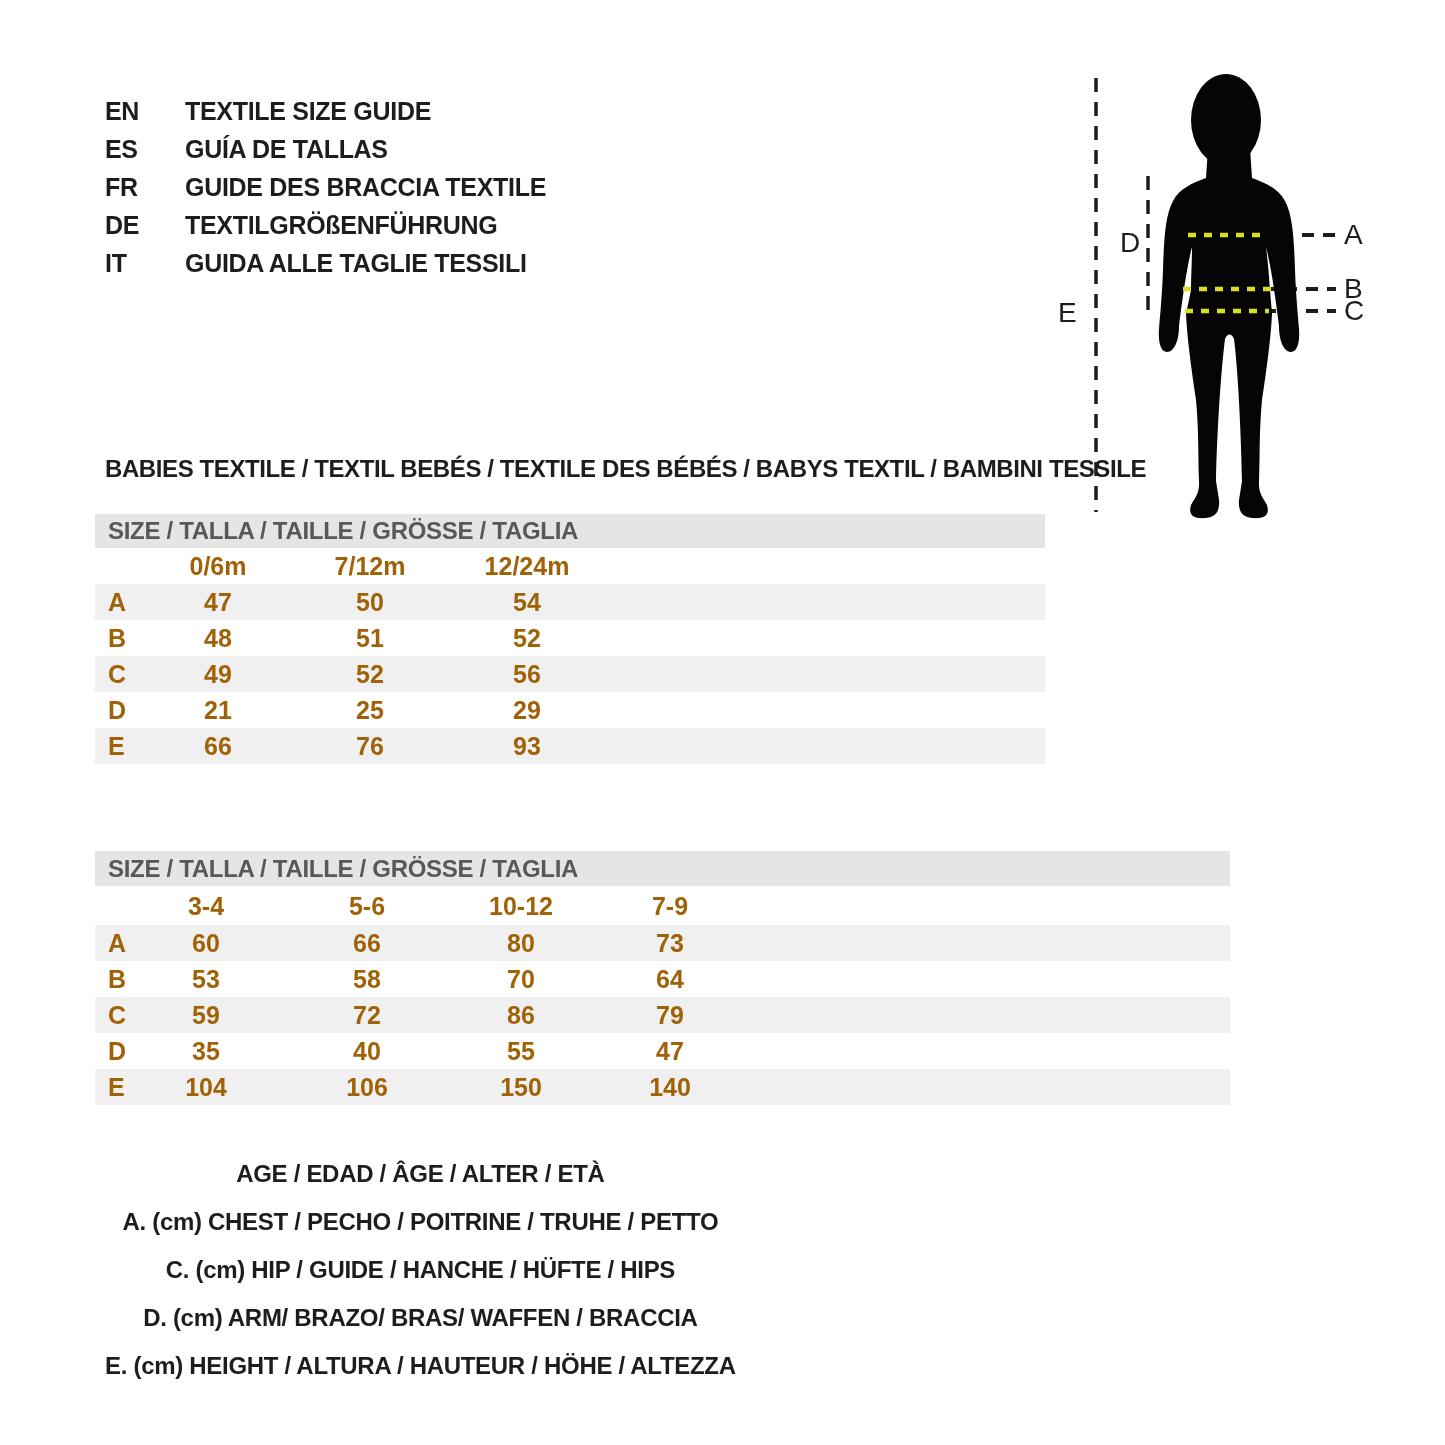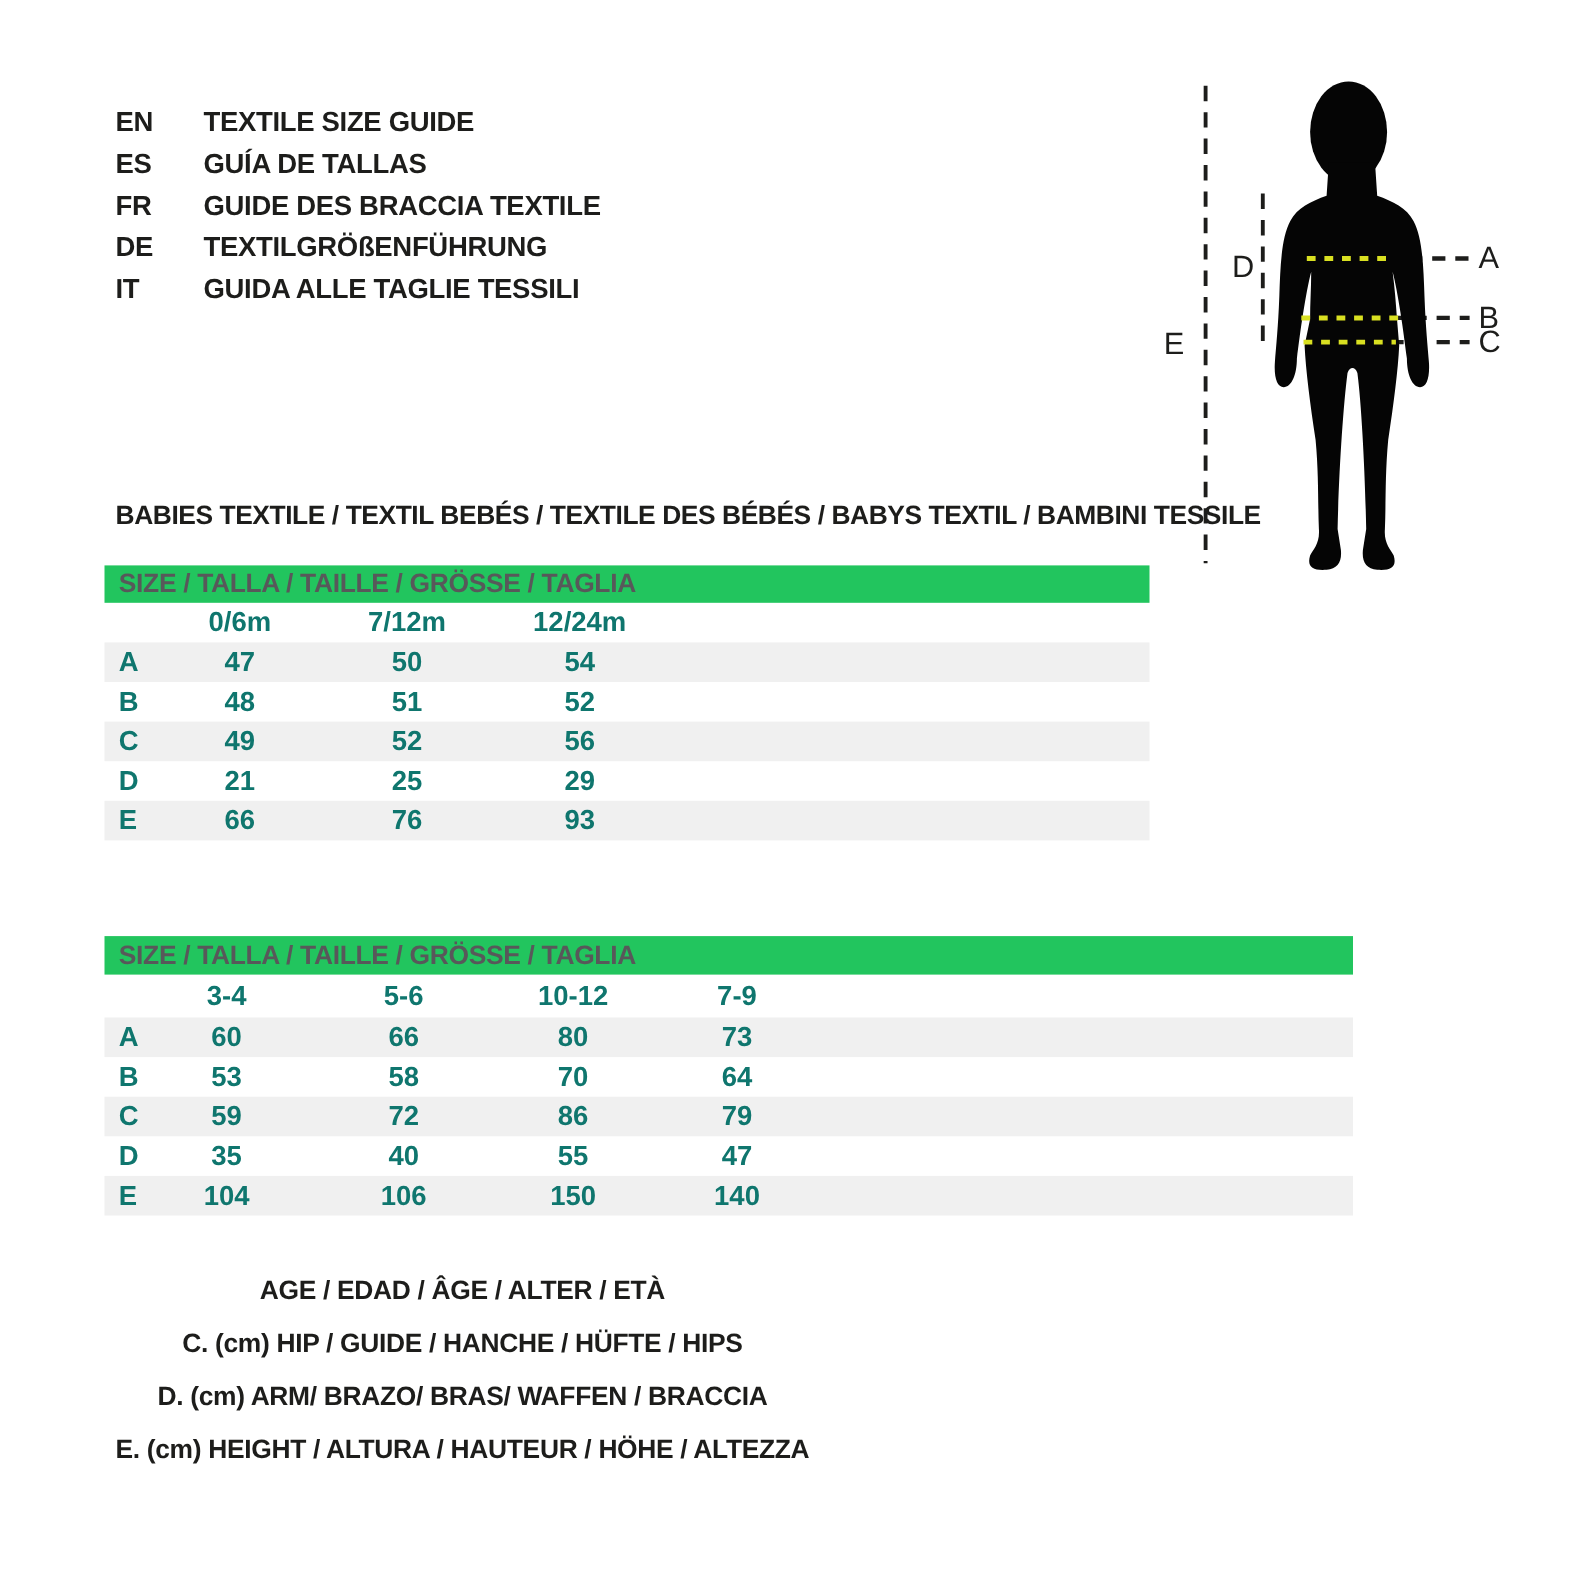--- a/index.html
+++ b/index.html
@@ -11,23 +11,23 @@
   .lang-list{position:absolute;left:105px;top:92px;}
   .lang-row{height:38px;line-height:38px;font-size:25px;font-weight:700;letter-spacing:-0.3px;white-space:nowrap;}
   .lang-code{display:inline-block;width:80px;}
   
   .figure-svg{position:absolute;left:1040px;top:60px;width:340px;height:470px;}
   .m-label{position:absolute;font-size:28px;font-weight:400;line-height:28px;color:#1d1d1b;}
   
   .section-title{position:absolute;left:105px;font-size:24px;font-weight:700;letter-spacing:-0.4px;white-space:nowrap;color:#1d1d1b;}
   
   .tbl{position:absolute;left:95px;}
-  .size-bar{position:absolute;left:0;background:#22c55e;}
+  .size-bar{position:absolute;left:0;background:#e5e5e5;}
   .size-bar span{position:absolute;left:13px;top:0;font-size:24px;font-weight:700;color:#58585a;letter-spacing:-0.3px;white-space:nowrap;}
-  .trow{position:absolute;left:0;height:36px;line-height:36px;font-size:25px;font-weight:700;color:#0f766e;}
+  .trow{position:absolute;left:0;height:36px;line-height:36px;font-size:25px;font-weight:700;color:#a16207;}
   .trow.shade{background:#f0f0f0;}
   .rlabel{position:absolute;left:13px;}
   .cell{position:absolute;width:120px;text-align:center;}
   
   .b1{left:63px;} .b2{left:215px;} .b3{left:372px;}
   
   .k1{left:51px;} .k2{left:212px;} .k3{left:366px;} .k4{left:515px;}
   
   .legend{position:absolute;left:105px;top:1150px;}
   .legend-line{height:48px;line-height:48px;font-size:24px;font-weight:700;letter-spacing:-0.3px;white-space:nowrap;text-align:center;}
@@ -186,18 +186,19 @@
       <span class="rlabel">E</span>
       <span class="cell k1">104</span>
       <span class="cell k2">106</span>
       <span class="cell k3">150</span>
       <span class="cell k4">140</span>
     </div>
   </div>
 
   <div class="legend">
     <div class="legend-line">AGE / EDAD / ÂGE / ALTER / ETÀ</div>
+    <div class="legend-line">A. (cm) CHEST / PECHO / POITRINE / TRUHE / PETTO</div>
     <div class="legend-line">C. (cm) HIP / GUIDE / HANCHE / HÜFTE / HIPS</div>
     <div class="legend-line">D. (cm) ARM/ BRAZO/ BRAS/ WAFFEN / BRACCIA</div>
     <div class="legend-line">E. (cm) HEIGHT / ALTURA / HAUTEUR / HÖHE / ALTEZZA</div>
   </div>
 
 </div>
 
 </body></html>

